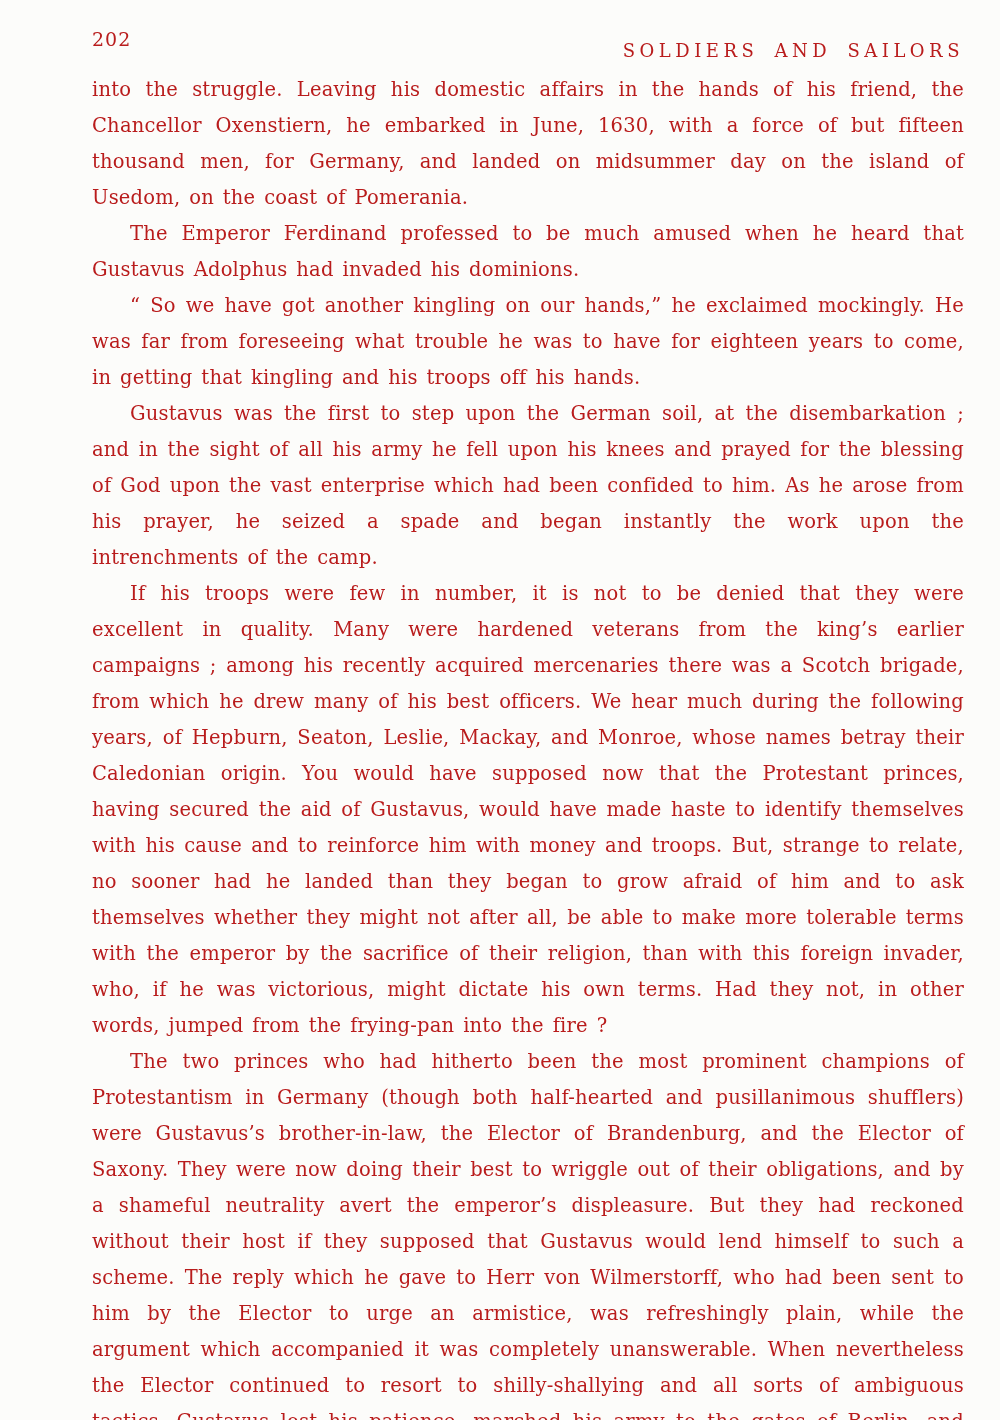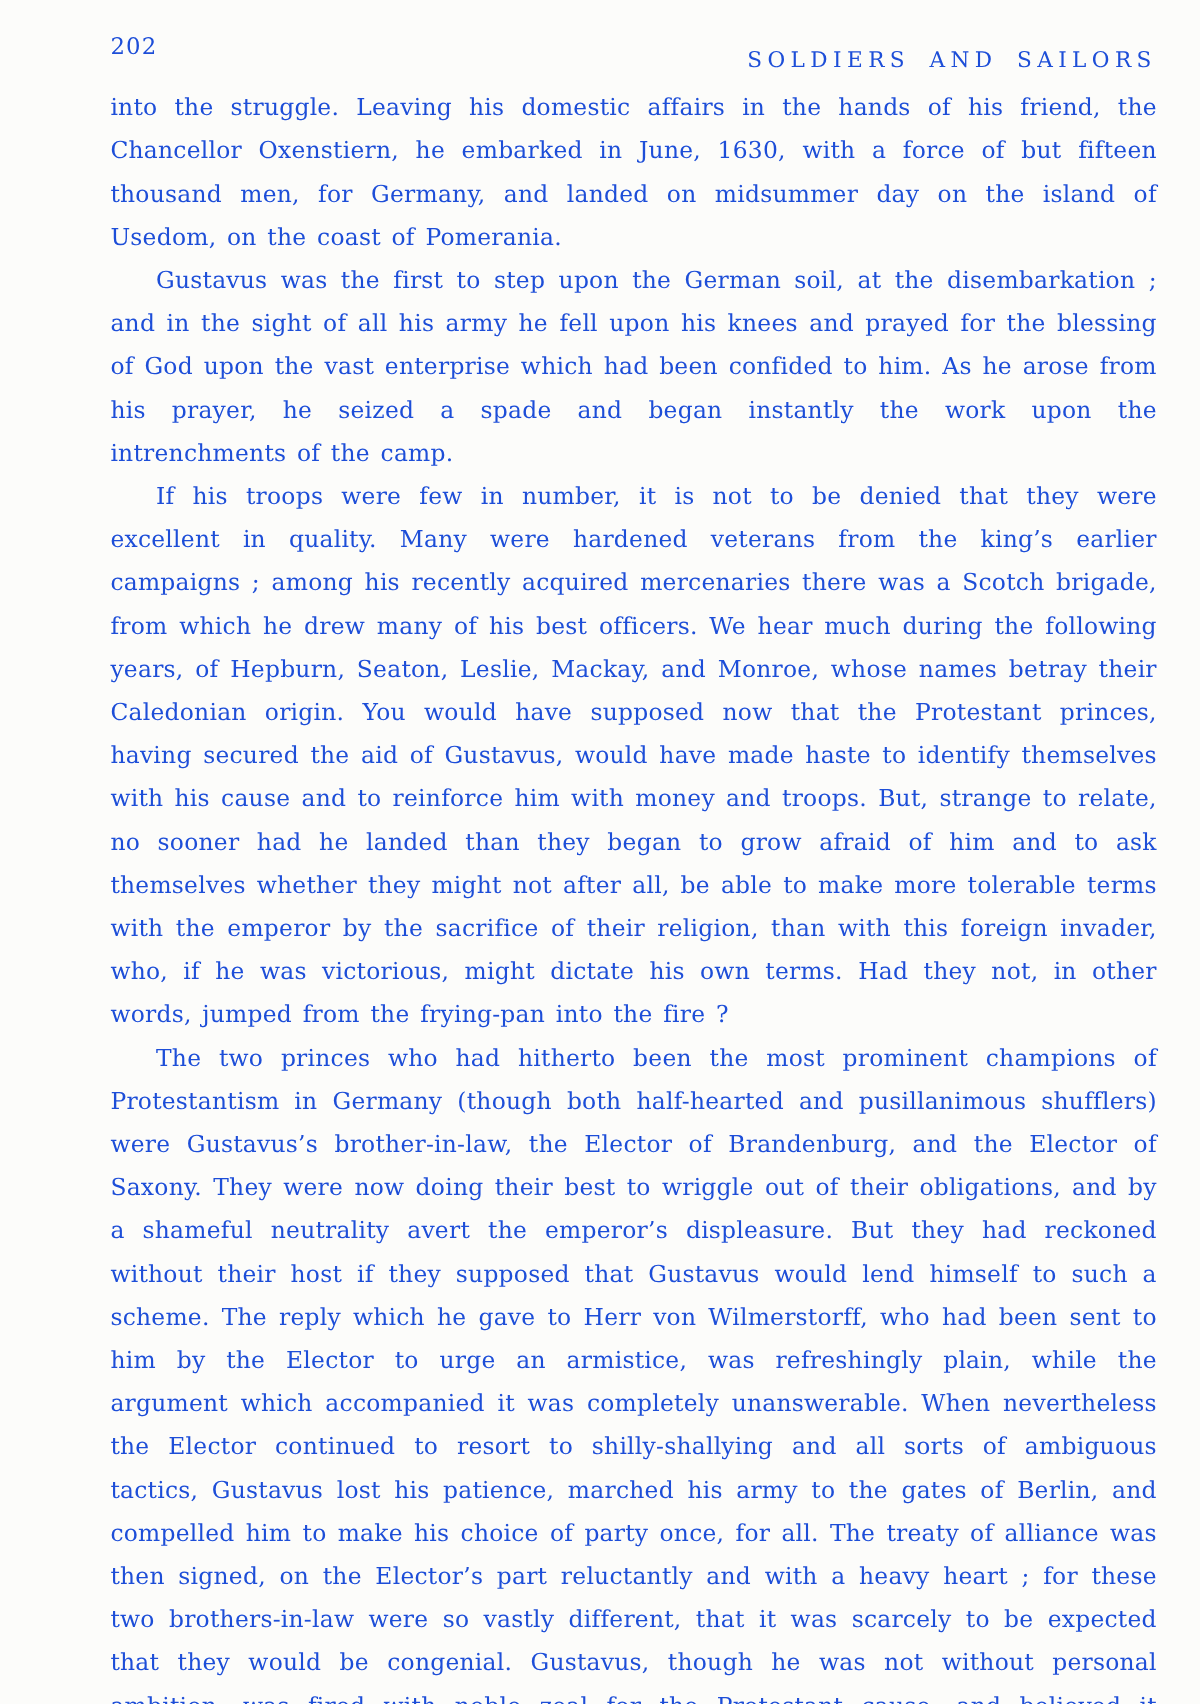--- a/index.html
+++ b/index.html
@@ -6,21 +6,21 @@
     margin: 0;
     padding: 0;
     background: #fbfbf9;
   }
   .page {
     position: relative;
     width: 1000px;
     height: 1420px;
     box-sizing: border-box;
     background: #fcfcfa;
-    color: #1d4ed8;
+    color: #b91c1c;
     font-family: "DejaVu Serif", "Liberation Serif", serif;
     overflow: hidden;
   }
   .page-header {
     position: absolute;
     top: 28px;
     left: 92px;
     right: 36px;
     height: 26px;
   }
@@ -64,17 +64,19 @@
 </head>
 <body>
 
 <div class="page">
   <div class="page-header">
     <span class="page-number">202</span>
     <span class="running-title">SOLDIERS AND SAILORS</span>
   </div>
   <div class="page-body">
     <p>into the struggle.  Leaving his domestic affairs in the hands of his friend, the Chancellor Oxenstiern, he embarked in June, 1630, with a force of but fifteen thousand men, for Germany, and landed on midsummer day on the island of Usedom, on the coast of Pomerania.</p>
+    <p class="indent">The Emperor Ferdinand professed to be much amused when he heard that Gustavus Adolphus had invaded his dominions.</p>
+    <p class="indent">“ So we have got another kingling on our hands,” he exclaimed mockingly. He was far from foreseeing what trouble he was to have for eighteen years to come, in getting that kingling and his troops off his hands.</p>
     <p class="indent">Gustavus was the first to step upon the German soil, at the disembarkation ; and in the sight of all his army he fell upon his knees and prayed for the blessing of God upon the vast enterprise which had been confided to him.  As he arose from his prayer, he seized a spade and began instantly the work upon the intrenchments of the camp.</p>
     <p class="indent">If his troops were few in number, it is not to be denied that they were excellent in quality.  Many were hardened veterans from the king’s earlier campaigns ; among his recently acquired mercenaries there was a Scotch brigade, from which he drew many of his best officers.  We hear much during the following years, of Hepburn, Seaton, Leslie, Mackay, and Monroe, whose names betray their Caledonian origin.  You would have supposed now that the Protestant princes, having secured the aid of Gustavus, would have made haste to identify themselves with his cause and to reinforce him with money and troops.  But, strange to relate, no sooner had he landed than they began to grow afraid of him and to ask themselves whether they might not after all, be able to make more tolerable terms with the emperor by the sacrifice of their religion, than with this foreign invader, who, if he was victorious, might dictate his own terms.  Had they not, in other words, jumped from the frying-pan into the fire ?</p>
     <p class="indent">The two princes who had hitherto been the most prominent champions of Protestantism in Germany (though both half-hearted and pusillanimous shufflers) were Gustavus’s brother-in-law, the Elector of Brandenburg, and the Elector of Saxony.  They were now doing their best to wriggle out of their obligations, and by a shameful neutrality avert the emperor’s displeasure.  But they had reckoned without their host if they supposed that Gustavus would lend himself to such a scheme.  The reply which he gave to Herr von Wilmerstorff, who had been sent to him by the Elector to urge an armistice, was refreshingly plain, while the argument which accompanied it was completely unanswerable.  When nevertheless the Elector continued to resort to shilly-shallying and all sorts of ambiguous tactics, Gustavus lost his patience, marched his army to the gates of Berlin, and compelled him to make his choice of party once, for all.  The treaty of alliance was then signed, on the Elector’s part reluctantly and with a heavy heart ; for these two brothers-in-law were so vastly different, that it was scarcely to be expected that they would be congenial.  Gustavus, though he was not without personal ambition, was fired with noble zeal for the Protestant cause, and believed it worthy of any sacrifice, however great ; while the Elector was only</p>
   </div>
 </div>
 
 </body></html>

